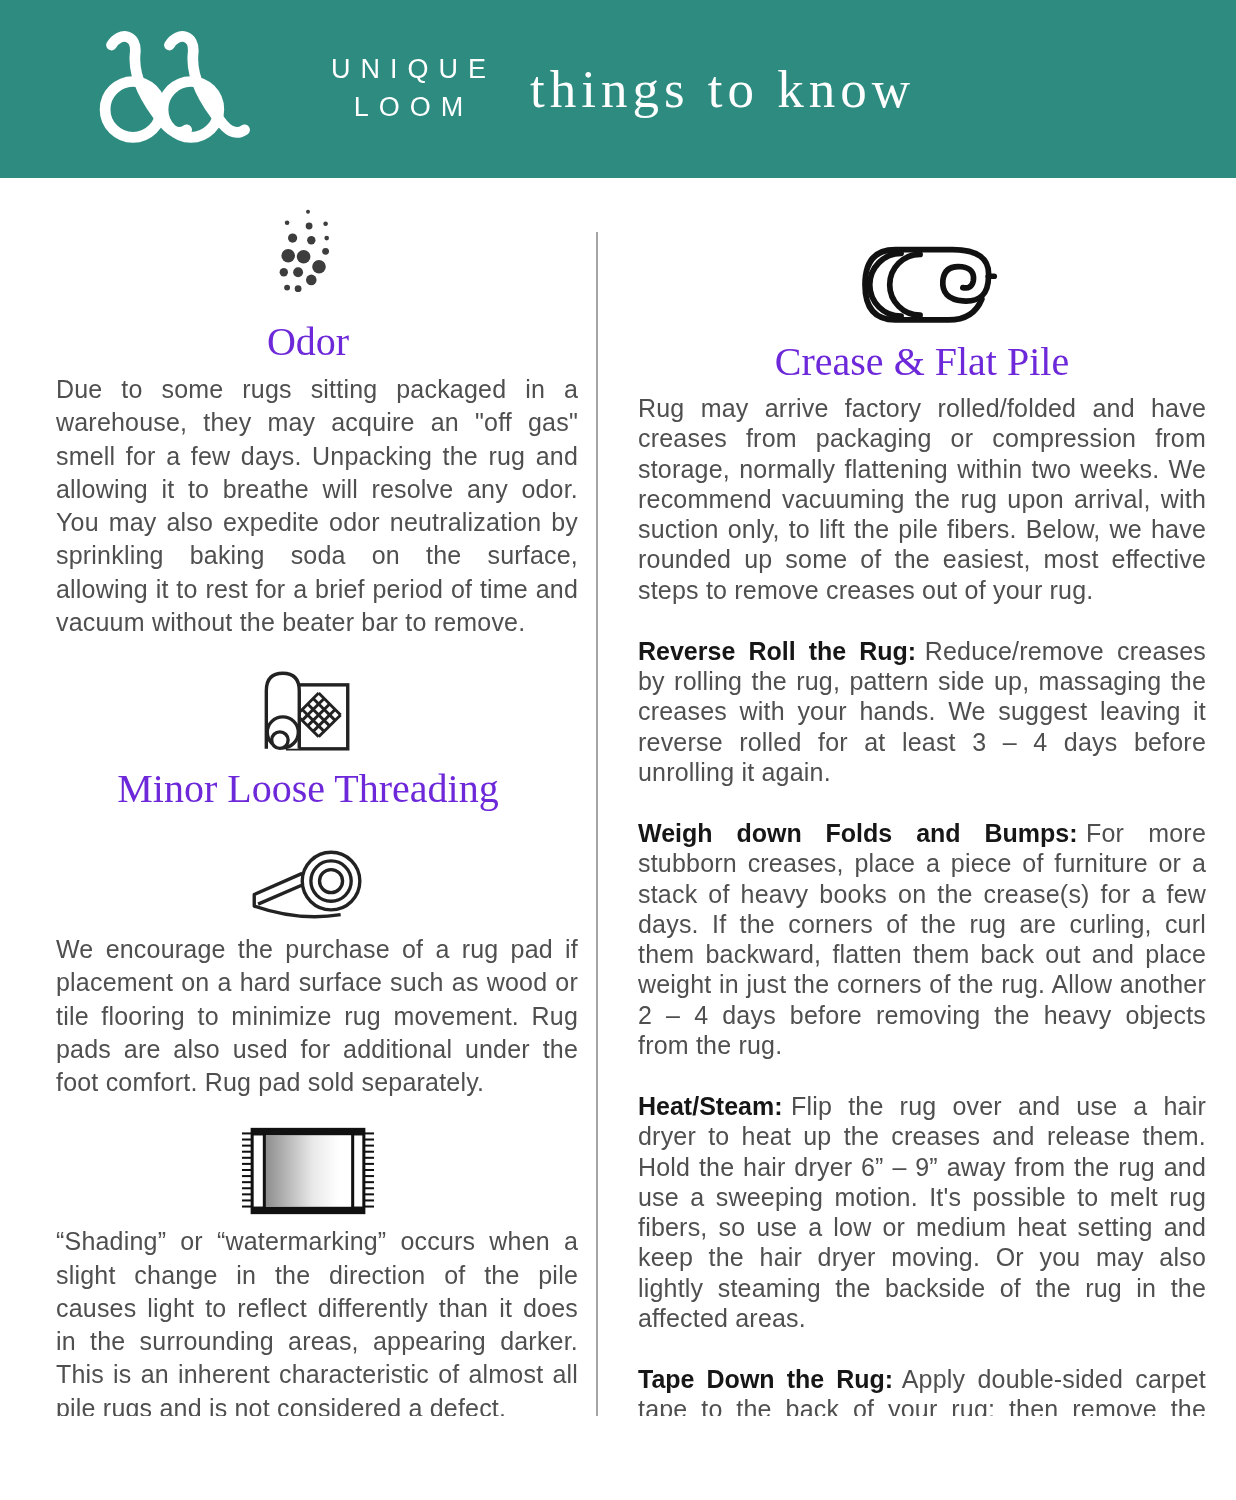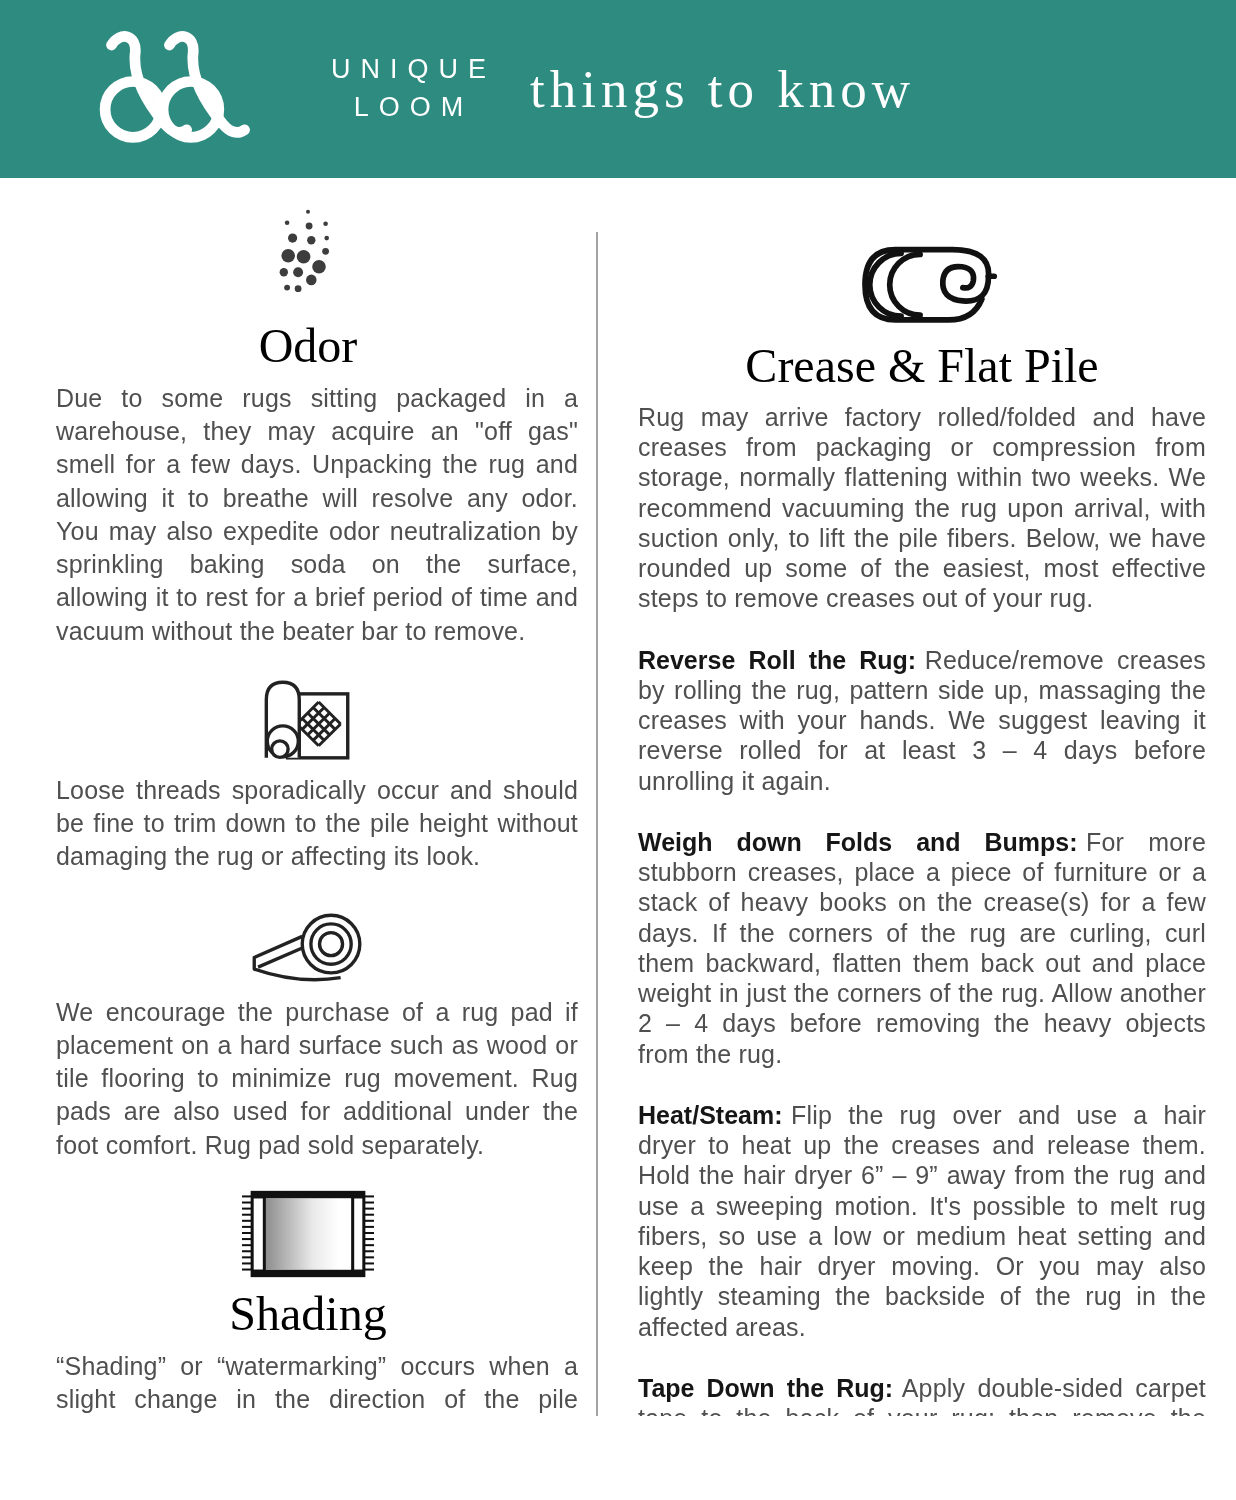--- a/index.html
+++ b/index.html
@@ -52,23 +52,23 @@
   }
   .content { display: flex; }
   .col { color: #4f4f4f; }
   .col.left  { width: 598px; padding: 0 20px 0 38px; }
   .col.right { width: 638px; padding: 0 30px 0 40px; }
 
   .sec-icon { display: block; margin: 0 auto; }
   h2.sec-heading {
     font-family: "Liberation Serif", serif;
     font-weight: 400;
-    color: #000000;
+    color: #6d28d9;
     text-align: center;
-    font-size: 48px;
+    font-size: 40px;
     line-height: 1.1;
     margin: 6px 0 9px 0;
   }
   p.body-text {
     font-size: 25px;
     text-align: justify;
     letter-spacing: 0.2px;
   }
   .col.left  p.body-text { line-height: 1.33; margin-left: 18px; }
   .col.right p.body-text { line-height: 1.21; }
@@ -148,21 +148,21 @@
           <line x1="60" y1="37" x2="92" y2="37"></line>
             <line x1="60" y1="45" x2="92" y2="45"></line>
           <line x1="60" y1="53" x2="92" y2="53"></line>
             <line x1="60" y1="61" x2="92" y2="61"></line>
           <line x1="60" y1="69" x2="92" y2="69"></line>
         </g>
         <path d="M 22 88 L 22 28 Q 22 10 39 10 Q 56 10 56 28 L 56 88" fill="#ffffff" stroke="#222222" stroke-width="3.5"></path>
         <circle cx="39" cy="71" r="16" fill="#ffffff" stroke="#222222" stroke-width="3.5"></circle>
         <circle cx="36" cy="79" r="8.5" fill="#ffffff" stroke="#222222" stroke-width="3.5"></circle>
       </svg>
-      <p class="body-text">Loose threads sporadically occur and should be fine to trim down to the pile height without damaging the rug or affecting its look.</p>
+      <h2 class="sec-heading">Minor Loose Threading</h2>
 
       <svg class="sec-icon icon-rugpad" viewBox="0 0 140 100" aria-hidden="true">
         <path d="M 64 40 L 14 62 L 14 74 Q 60 90 104 83" fill="#ffffff" stroke="#222222" stroke-width="3.5" stroke-linejoin="round"></path>
         <path d="M 64 52 L 18 72" fill="none" stroke="#222222" stroke-width="3.5"></path>
         <circle cx="94" cy="48" r="30" fill="#ffffff" stroke="#222222" stroke-width="3.5"></circle>
         <circle cx="94" cy="48" r="21" fill="none" stroke="#222222" stroke-width="3.5"></circle>
         <circle cx="94" cy="48" r="12" fill="none" stroke="#222222" stroke-width="3.5"></circle>
       </svg>
       <p class="body-text">We encourage the purchase of a rug pad if placement on a hard surface such as wood or tile flooring to minimize rug movement. Rug pads are also used for additional under the foot comfort. Rug pad sold separately.</p>
 
@@ -202,21 +202,20 @@
             <line x1="121" y1="74" x2="130" y2="74"></line>
           <line x1="121" y1="80" x2="130" y2="80"></line>
         </g>
         <rect x="10" y="4" width="110" height="82" fill="#ffffff" stroke="#111111" stroke-width="3"></rect>
         <rect x="10" y="4" width="110" height="6" fill="#111111"></rect>
         <rect x="10" y="80" width="110" height="6" fill="#111111"></rect>
         <rect x="23" y="10" width="85" height="70" fill="url(#shadegrad)"></rect>
         <line x1="22" y1="8" x2="22" y2="82" stroke="#111111" stroke-width="3"></line>
         <line x1="109" y1="8" x2="109" y2="82" stroke="#111111" stroke-width="3"></line>
       </svg>
-      <h2 class="sec-heading">Shading</h2>
       <p class="body-text">“Shading” or “watermarking” occurs when a slight change in the direction of the pile causes light to reflect differently than it does in the surrounding areas, appearing darker. This is an inherent characteristic of almost all pile rugs and is not considered a defect.</p>
 
     </section>
 
     <section class="col right">
 
       <svg class="sec-icon icon-crease" viewBox="0 0 160 90" aria-hidden="true">
         <g fill="none" stroke="#111111" stroke-width="6" stroke-linecap="round">
           <path d="M 150 40 Q 152 12 112 12 L 52 12 Q 20 12 20 49 Q 20 86 52 86 L 108 86 Q 134 86 143 64"></path>
           <path d="M 58 16 A 33 33 0 0 0 58 82"></path>

